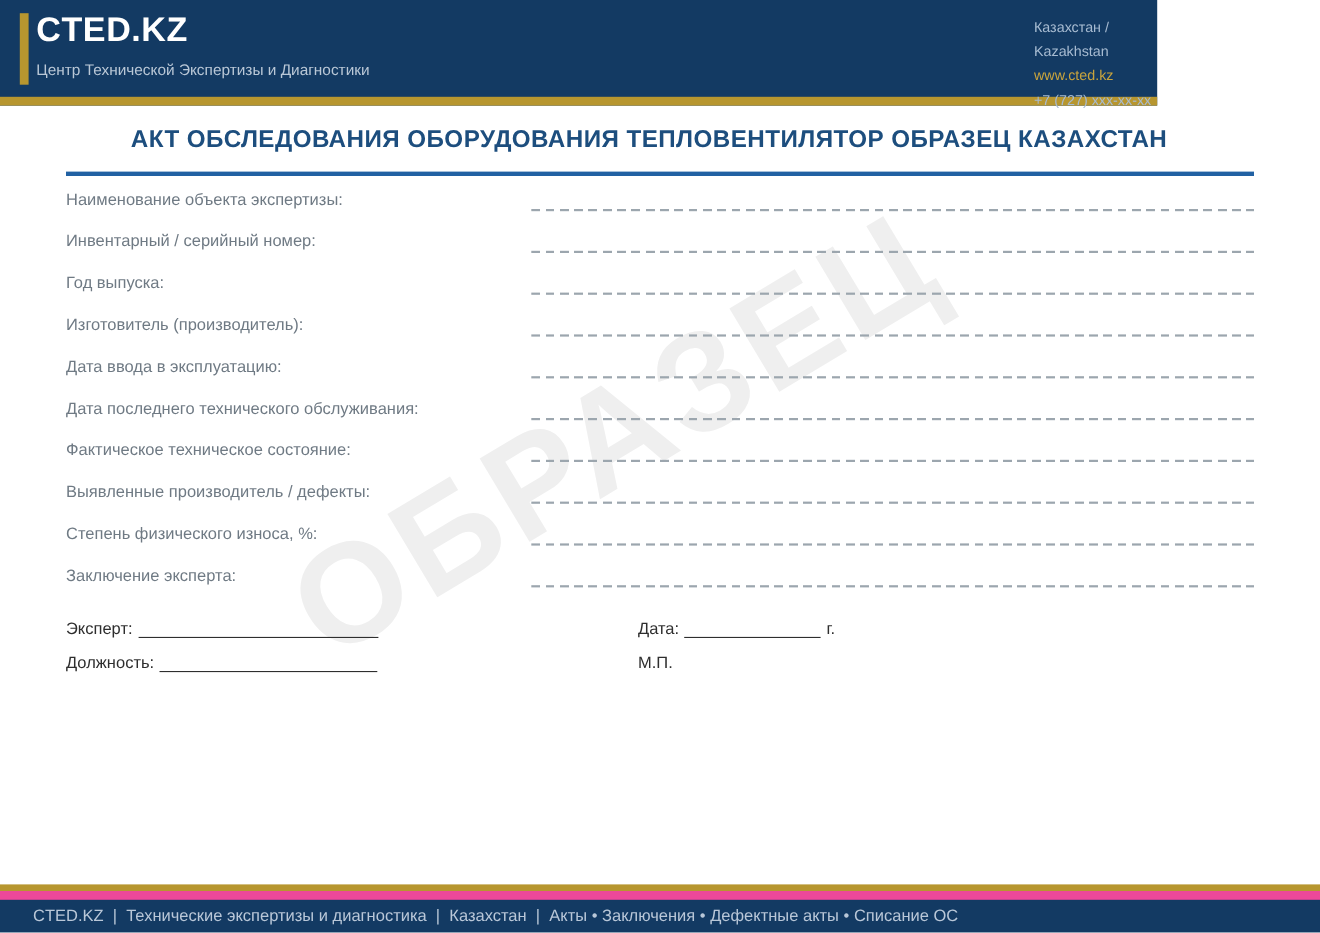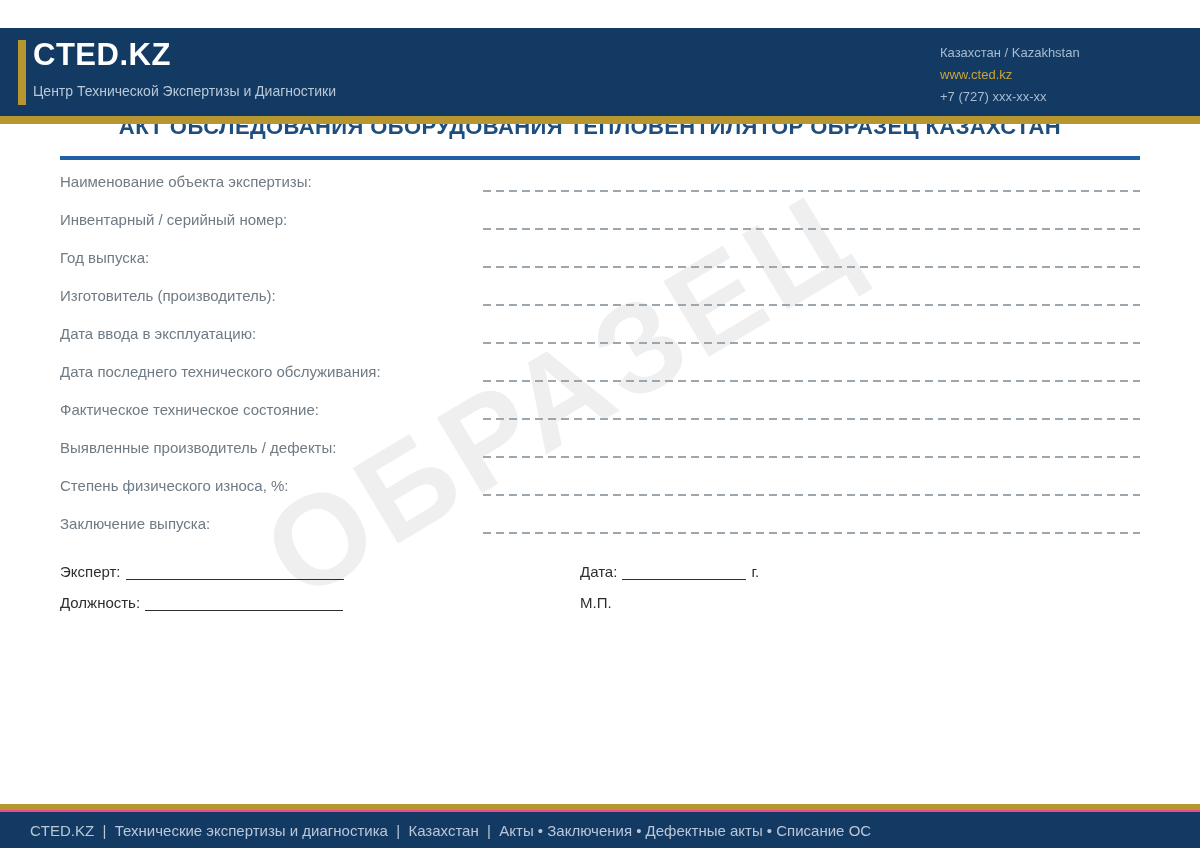--- a/index.html
+++ b/index.html
@@ -2,22 +2,22 @@
 <html><head>
 <meta charset="utf-8">
 <style>
   html,body{margin:0;padding:0;background:#ffffff;}
   .page{
     position:relative;width:1200px;height:848px;background:#ffffff;
     font-family:"Liberation Sans", sans-serif;overflow:hidden;
   }
   
   .header{
-    position:absolute;top:0;left:0;width:1200px;height:88px;
-    background:#133a63;border-bottom:8px solid #b7962f;z-index:2;margin-top:28px;
+    position:absolute;top:0;left:0;width:1052px;height:88px;
+    background:#133a63;border-bottom:8px solid #b7962f;z-index:2;
   }
   .logo-accent{position:absolute;left:18px;top:12px;width:8px;height:65px;background:#b7962f;}
   .logo{position:absolute;left:33px;top:9px;color:#ffffff;font-size:31px;font-weight:bold;letter-spacing:.5px;}
   .logo-subtitle{position:absolute;left:33px;top:55px;color:#b9c7d6;font-size:14px;}
   .contact{position:absolute;left:940px;top:14px;font-size:13px;line-height:22px;color:#a7bbd1;}
   .contact .site{color:#c9a43d;cursor:pointer;}
   
   .doc-title{
     position:absolute;left:0;top:114px;width:1180px;text-align:center;
     color:#1d4e7e;font-size:22px;font-weight:bold;letter-spacing:.4px;z-index:1;margin:0;
@@ -43,21 +43,21 @@
   .sig-position{left:60px;top:594px;}
   .sig-stamp{left:580px;top:594px;}
   .blank{display:inline-block;border-bottom:1px solid #2e2e2e;height:14px;margin-left:5px;vertical-align:bottom;}
   .blank-expert{width:218px;}
   .blank-position{width:198px;}
   .blank-date{width:124px;margin-right:5px;}
   
   .footer-gold{position:absolute;left:0;top:804px;width:1200px;height:6px;background:#b7962f;z-index:2;}
   .footer{
     position:absolute;left:0;top:810px;width:1200px;height:38px;background:#133a63;
-    border-top:2px solid #ec4899;box-sizing:border-box;z-index:2;
+    border-top:8px solid #ec4899;box-sizing:border-box;z-index:2;
   }
   .footer-text{
     position:absolute;left:30px;top:50%;transform:translateY(-50%);
     color:#b9c7d8;font-size:15px;white-space:pre;
   }
 </style>
 </head>
 <body>
 
 <div class="page">
@@ -109,21 +109,21 @@
       </div>
       <div class="form-row" style="top: 431px;">
         <span class="form-label">Выявленные производитель / дефекты:</span>
         <span class="dash-line"></span>
       </div>
       <div class="form-row" style="top: 469px;">
         <span class="form-label">Степень физического износа, %:</span>
         <span class="dash-line"></span>
       </div>
       <div class="form-row" style="top: 507px;">
-        <span class="form-label">Заключение выпуска:</span>
+        <span class="form-label">Заключение эксперта:</span>
         <span class="dash-line"></span>
       </div>
     </div>
 
   <div class="sig-item sig-expert"><span>Эксперт:</span><span class="blank blank-expert"></span></div>
   <div class="sig-item sig-date"><span>Дата:</span><span class="blank blank-date"></span><span>г.</span></div>
   <div class="sig-item sig-position"><span>Должность:</span><span class="blank blank-position"></span></div>
   <div class="sig-item sig-stamp">М.П.</div>
 
   <div class="footer-gold"></div>

